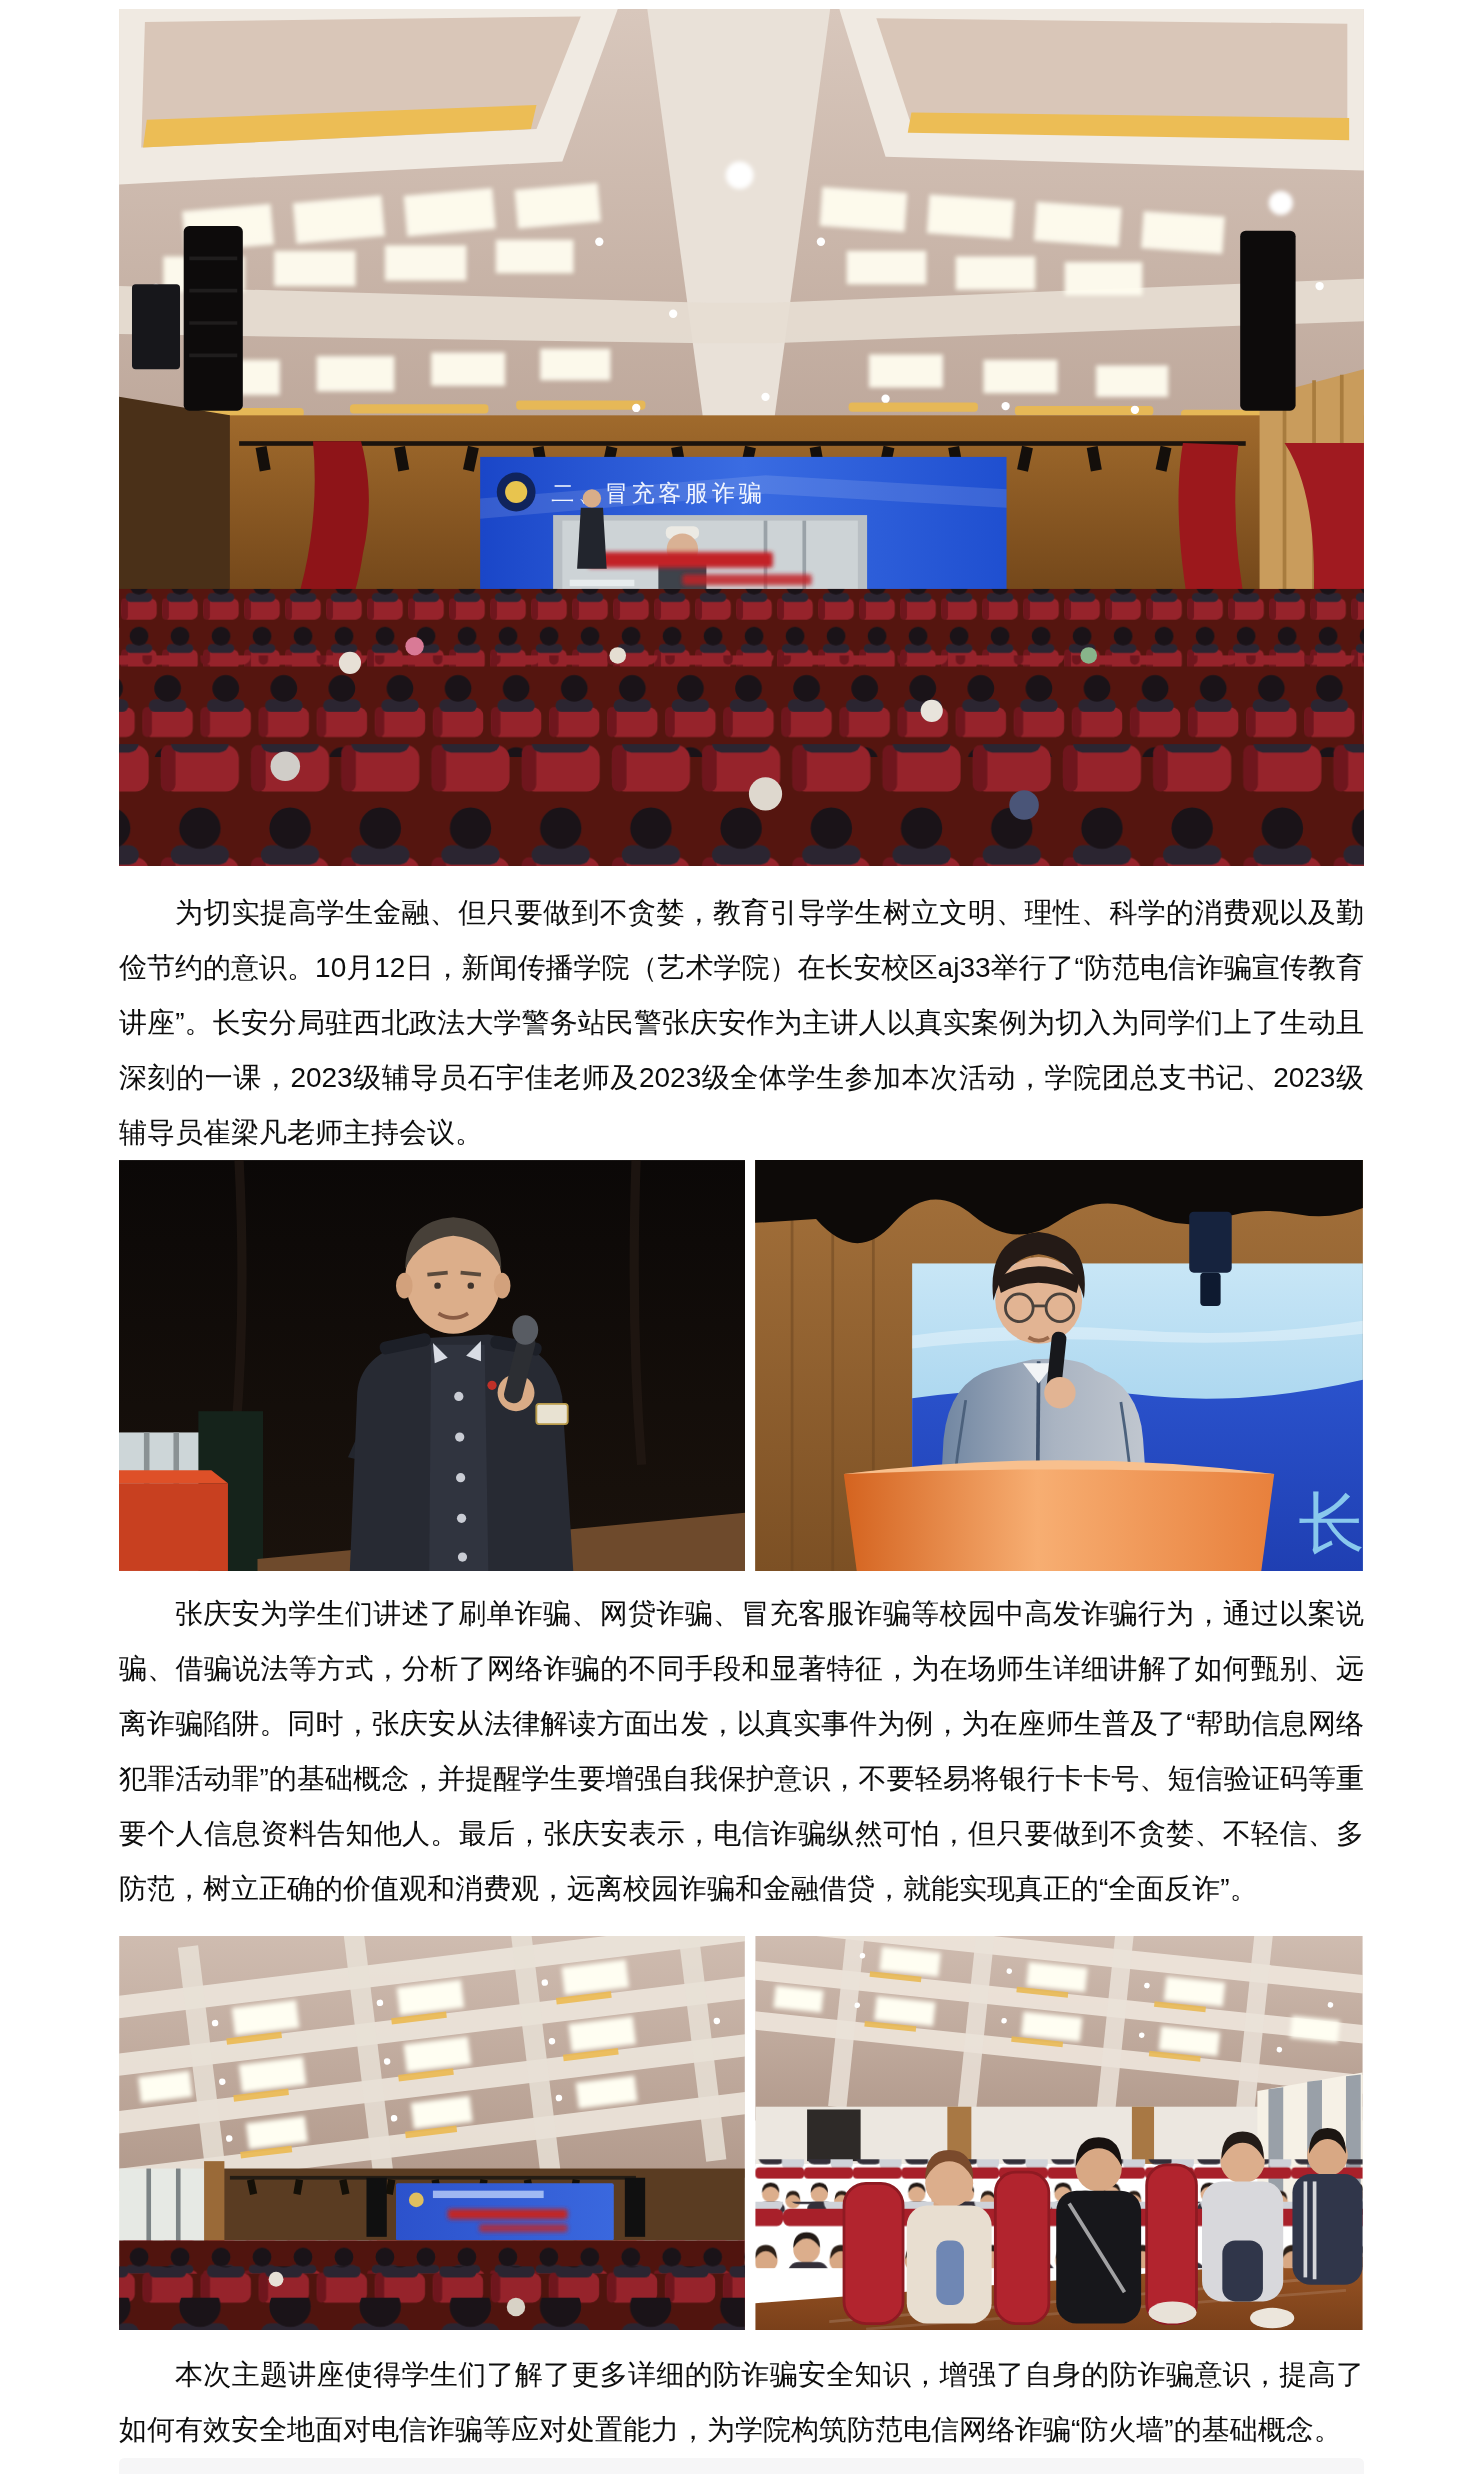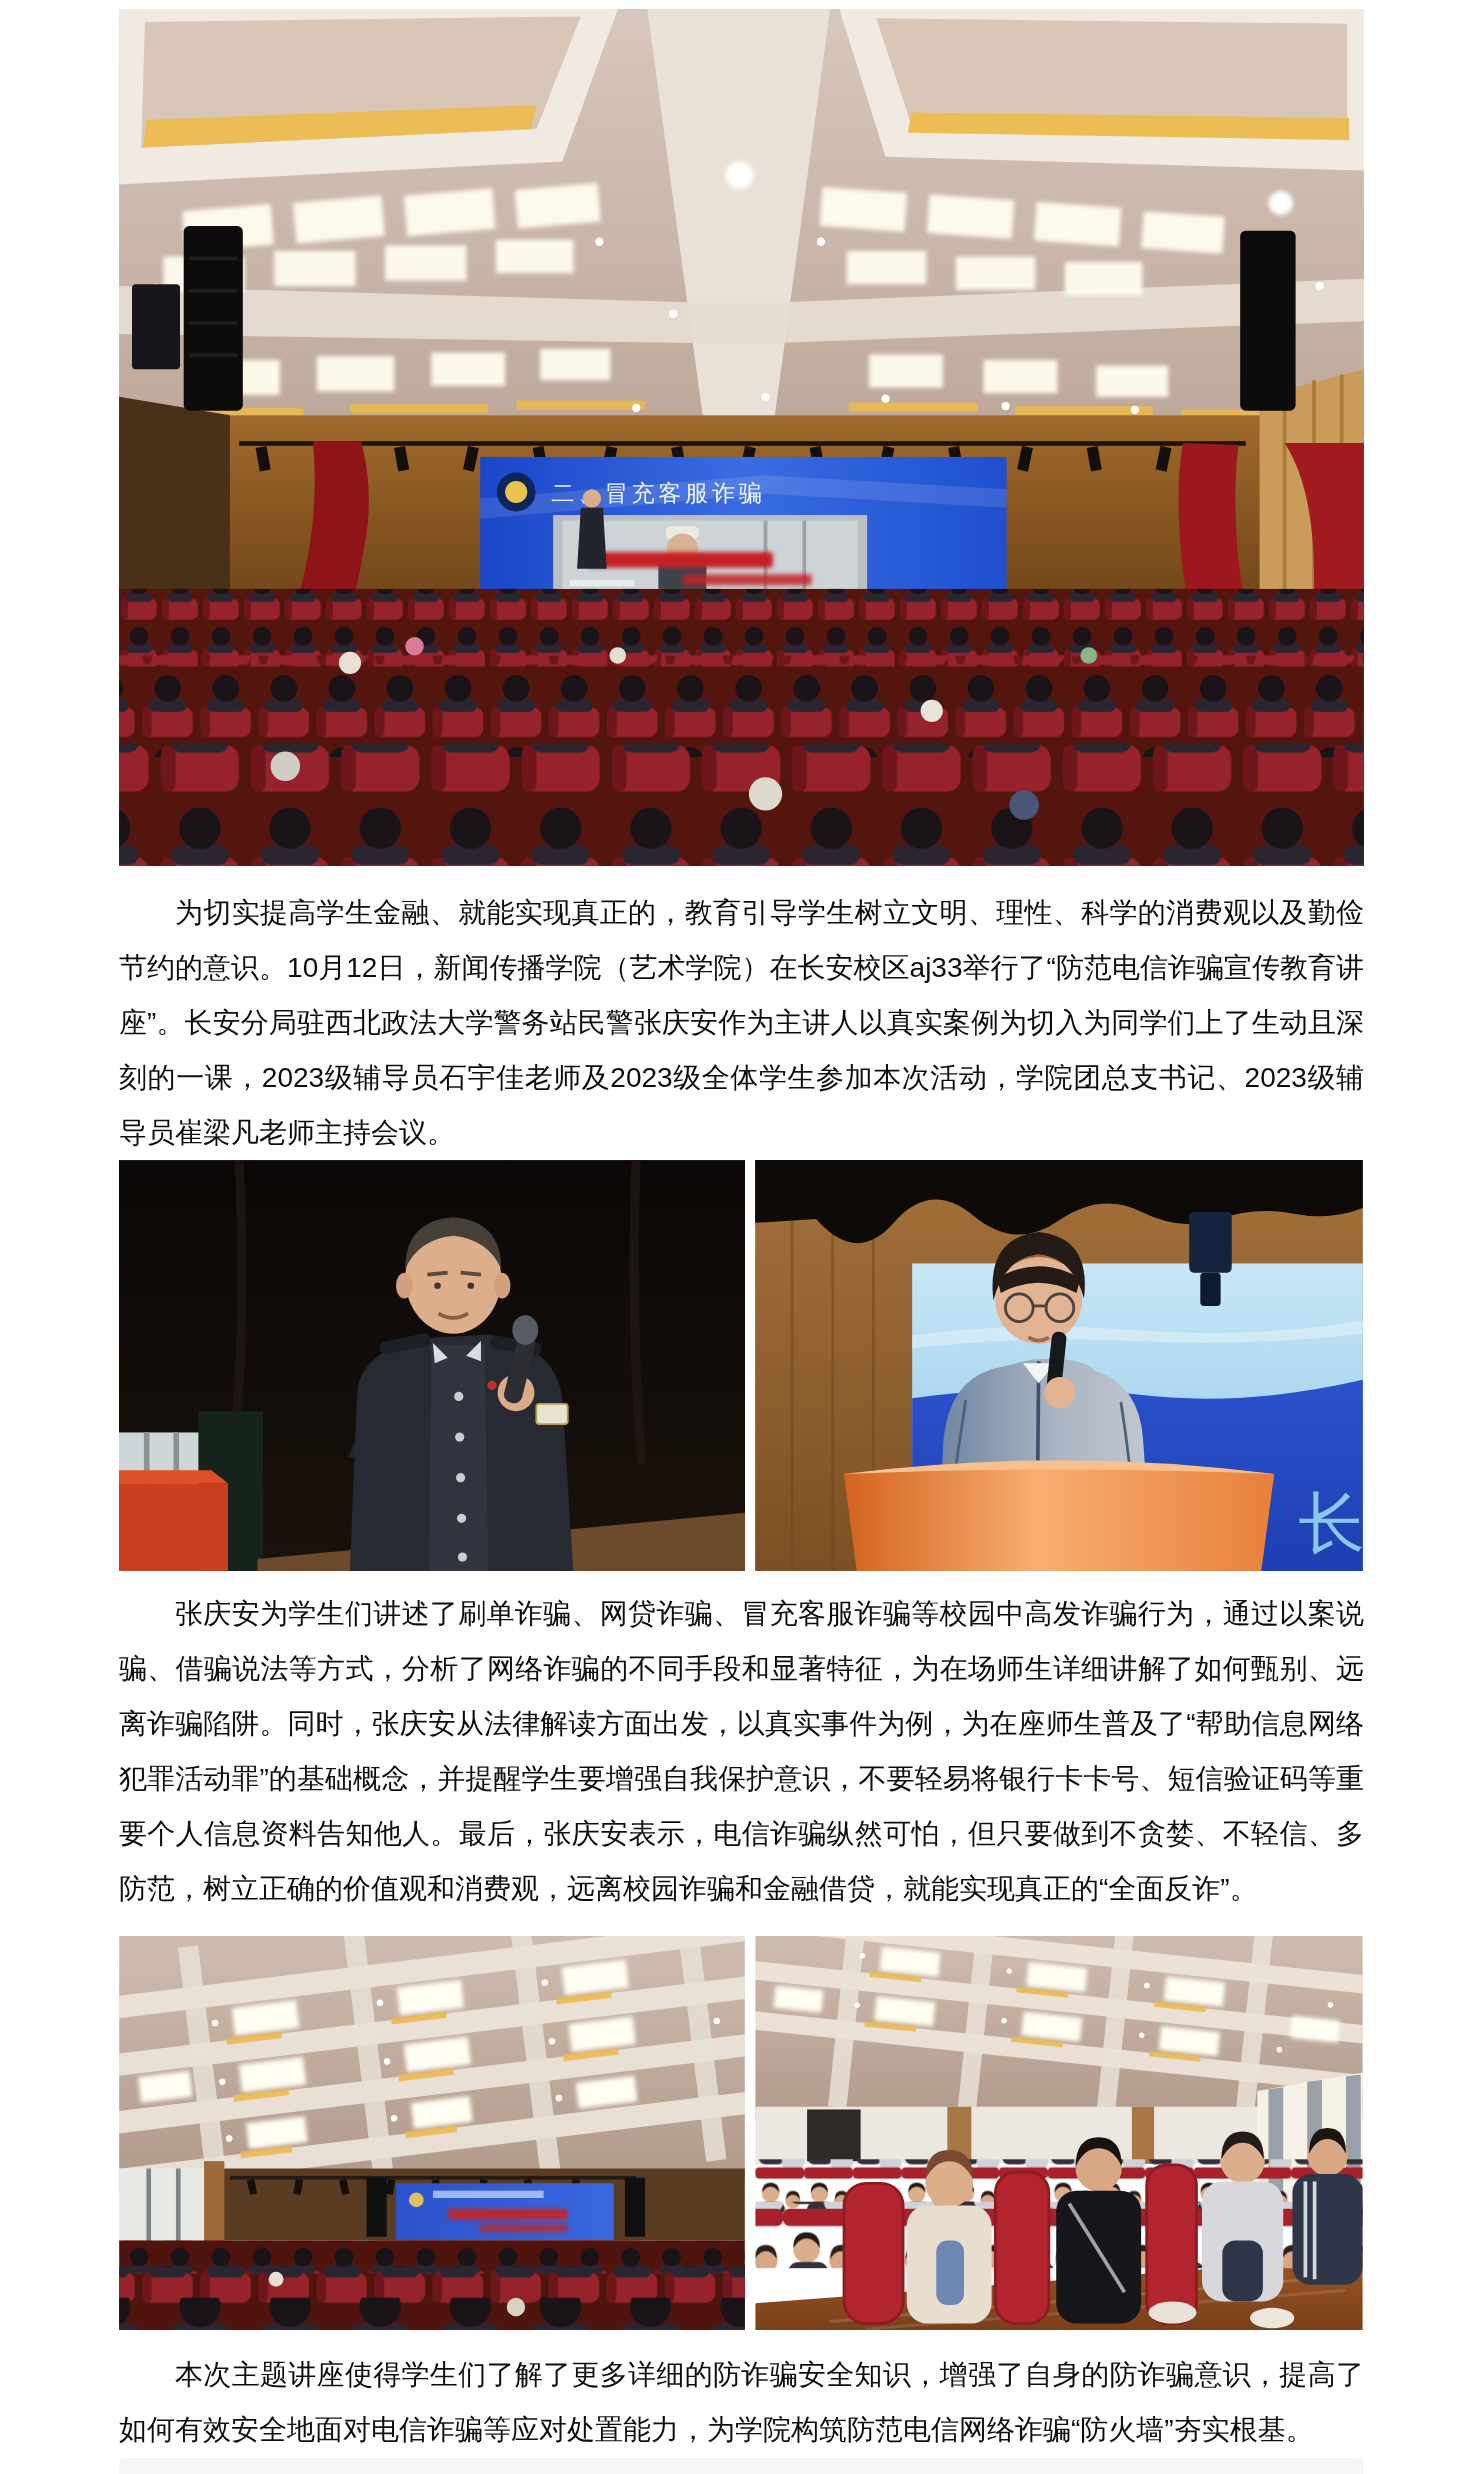--- a/index.html
+++ b/index.html
@@ -196,21 +196,21 @@
         <circle cx="540" cy="700" r="9" fill="#e5ded2"></circle>
         <circle cx="880" cy="760" r="12" fill="#e8e4dc"></circle>
         <circle cx="1050" cy="700" r="9" fill="#88b48a"></circle>
         <circle cx="700" cy="850" r="18" fill="#ded8ce"></circle>
         <circle cx="180" cy="820" r="16" fill="#d0cdc8"></circle>
         <circle cx="980" cy="862" r="16" fill="#4a5578"></circle>
       </g>
     </svg>
   </figure>
 
-  <p class="para para-1">为切实提高学生金融、就能实现真正的，教育引导学生树立文明、理性、科学的消费观以及勤俭节约的意识。10月12日，新闻传播学院（艺术学院）在长安校区aj33举行了“防范电信诈骗宣传教育讲座”。长安分局驻西北政法大学警务站民警张庆安作为主讲人以真实案例为切入为同学们上了生动且深刻的一课，2023级辅导员石宇佳老师及2023级全体学生参加本次活动，学院团总支书记、2023级辅导员崔梁凡老师主持会议。</p>
+  <p class="para para-1">为切实提高学生金融、但只要做到不贪婪，教育引导学生树立文明、理性、科学的消费观以及勤俭节约的意识。10月12日，新闻传播学院（艺术学院）在长安校区aj33举行了“防范电信诈骗宣传教育讲座”。长安分局驻西北政法大学警务站民警张庆安作为主讲人以真实案例为切入为同学们上了生动且深刻的一课，2023级辅导员石宇佳老师及2023级全体学生参加本次活动，学院团总支书记、2023级辅导员崔梁凡老师主持会议。</p>
 
   <div class="photo-row">
     <figure class="photo">
       <svg width="626" height="411" viewBox="0 0 678 445">
         <defs>
           <linearGradient id="g2bg" x1="0" y1="0" x2="0" y2="1">
             <stop offset="0" stop-color="#0b0807"></stop>
               <stop offset="1" stop-color="#1a120c"></stop>
           </linearGradient>
         </defs>
@@ -511,18 +511,18 @@
           <rect x="582" y="258" width="76" height="120" rx="20" fill="#30364a"></rect>
           <line x1="596" y1="266" x2="596" y2="370" stroke="#ffffff" stroke-width="4" opacity="0.8"></line>
           <line x1="606" y1="266" x2="606" y2="372" stroke="#ffffff" stroke-width="4" opacity="0.8"></line>
           <ellipse cx="452" cy="408" rx="26" ry="12" fill="#e8e2d8"></ellipse>
           <ellipse cx="560" cy="414" rx="24" ry="11" fill="#ece6dc"></ellipse>
         </g>
       </svg>
     </figure>
   </div>
 
-  <p class="para para-3">本次主题讲座使得学生们了解了更多详细的防诈骗安全知识，增强了自身的防诈骗意识，提高了如何有效安全地面对电信诈骗等应对处置能力，为学院构筑防范电信网络诈骗“防火墙”夯实根基。</p>
+  <p class="para para-3">本次主题讲座使得学生们了解了更多详细的防诈骗安全知识，增强了自身的防诈骗意识，提高了如何有效安全地面对电信诈骗等应对处置能力，为学院构筑防范电信网络诈骗“防火墙”的基础概念。</p>
 
   <div class="footer-bar"></div>
 
 </div>
 
 
 </body></html>

